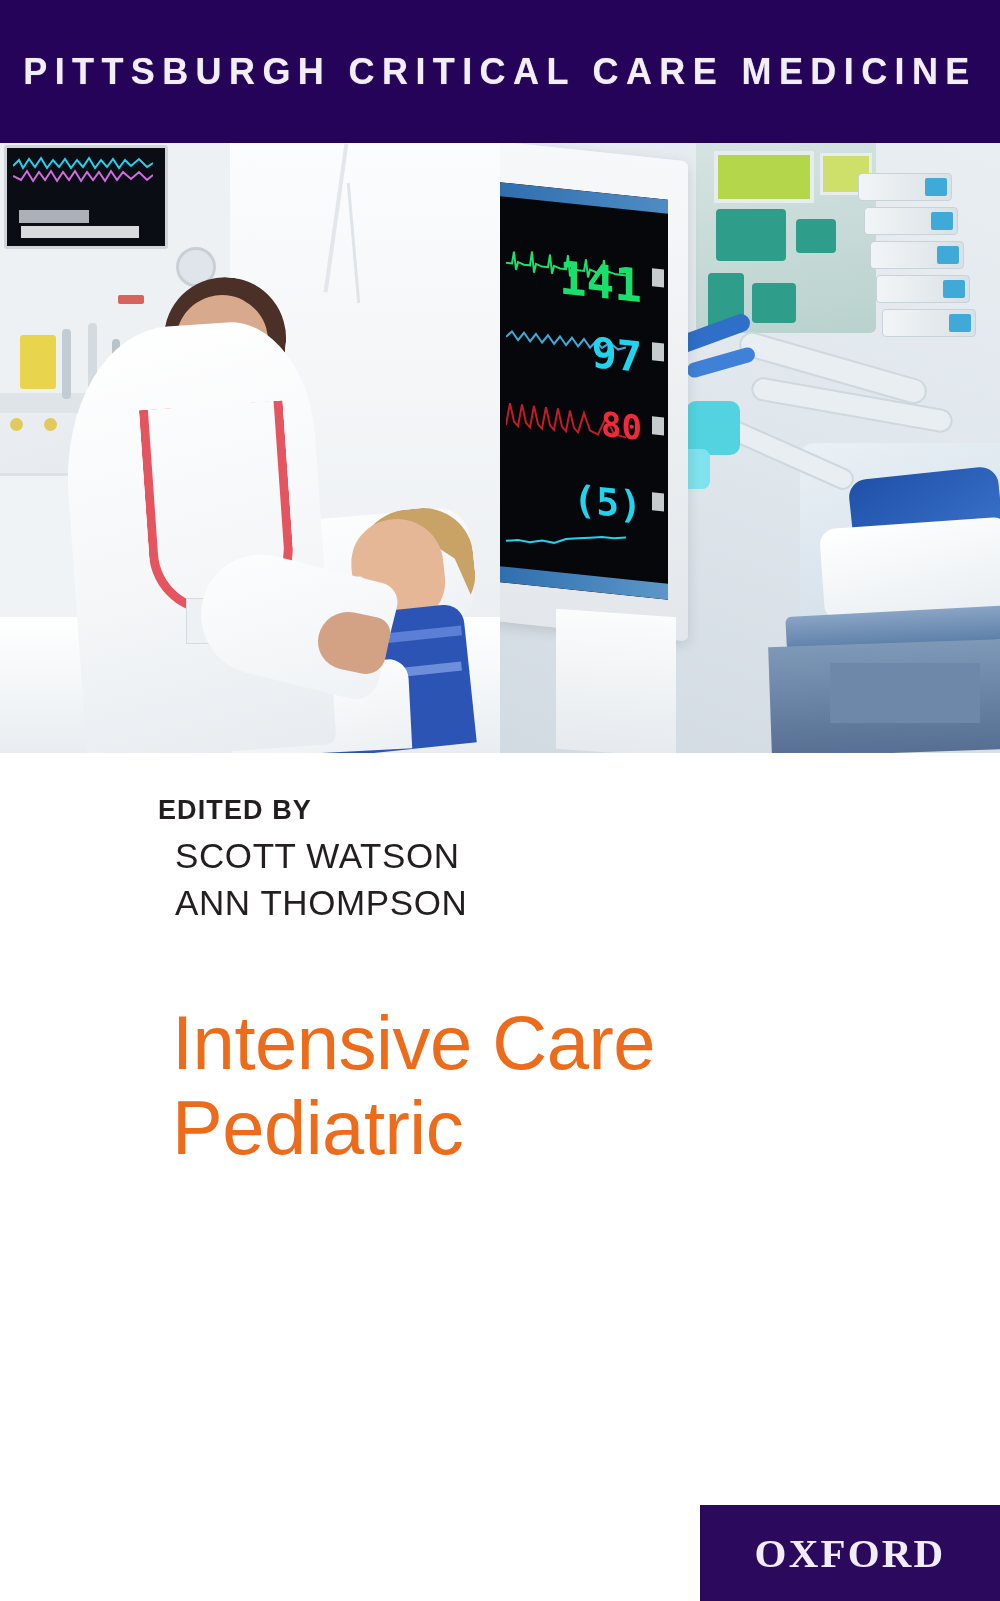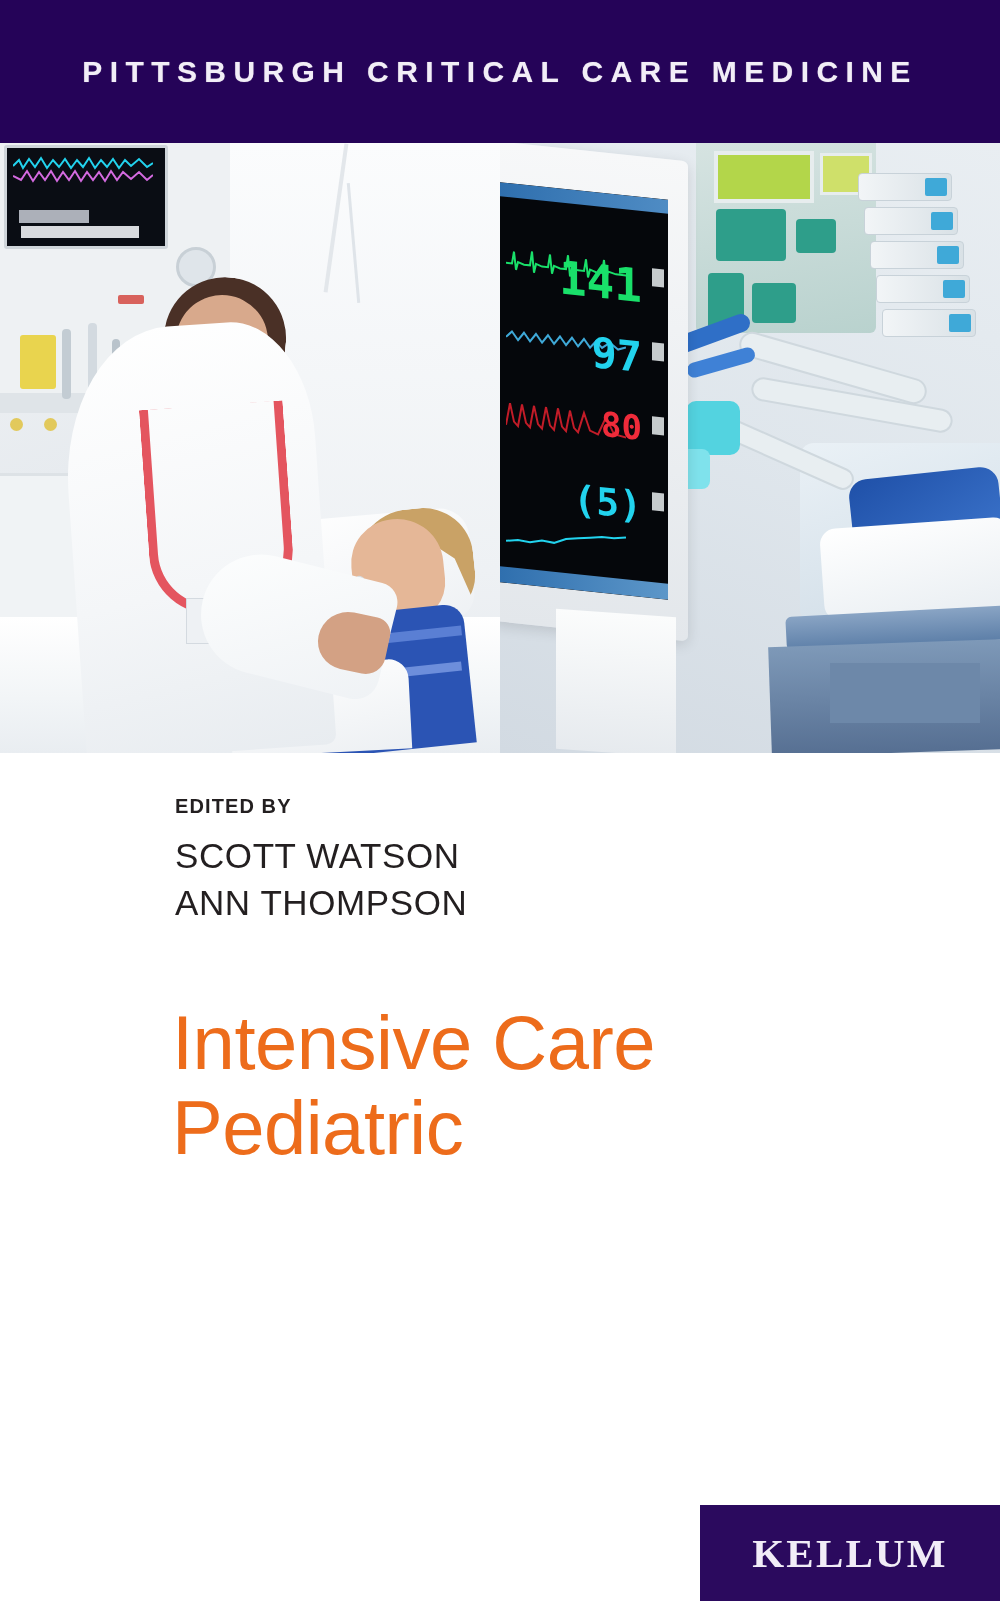--- a/index.html
+++ b/index.html
@@ -23,21 +23,21 @@
     position: absolute;
     left: 0; top: 0;
     width: 1000px; height: 143px;
     background: #250358;
     display: flex;
     align-items: center;
     justify-content: center;
   }
   .series-banner-text {
     color: #f2eef7;
-    font-size: 30px;
+    font-size: 36px;
     font-weight: 700;
     letter-spacing: 7.4px;
     white-space: nowrap;
     text-shadow: 0 0 1px rgba(255,255,255,0.5);
   }
 
   
   .photo {
     position: absolute;
     left: 0; top: 143px;
@@ -365,22 +365,22 @@
     background: linear-gradient(180deg,#7e99b8,#566f92);
     transform: rotate(-2deg);
   }
   .bed-panel {
     position: absolute; left: 330px; top: 520px; width: 150px; height: 60px;
     background: #6d88a9;
   }
 
   
   .edited-by {
-    position: absolute; left: 175px; top: 795px;
-    color: #231f20; font-size: 20px; font-weight: 700;
+    position: absolute; left: 158px; top: 795px;
+    color: #231f20; font-size: 27px; font-weight: 700;
     letter-spacing: 1.1px;
   }
   .editor-name {
     position: absolute; left: 175px;
     color: #231f20; font-size: 35px; font-weight: 400;
     letter-spacing: .6px;
   }
   .editor-1 { top: 836px; }
   .editor-2 { top: 883px; }
 
@@ -564,16 +564,16 @@
   <div class="editor-name editor-2">ANN THOMPSON</div>
   <div class="editor-name editor-1">SCOTT WATSON</div>
 
   <div class="title">
     <span class="title-line">Intensive Care</span>
     <span class="title-line">Pediatric</span>
   </div>
 
 
   <div class="publisher">
-    <div class="publisher-text">KELLUM</div>
+    <div class="publisher-text">OXFORD</div>
   </div>
 
 </div>
 
 </body></html>

